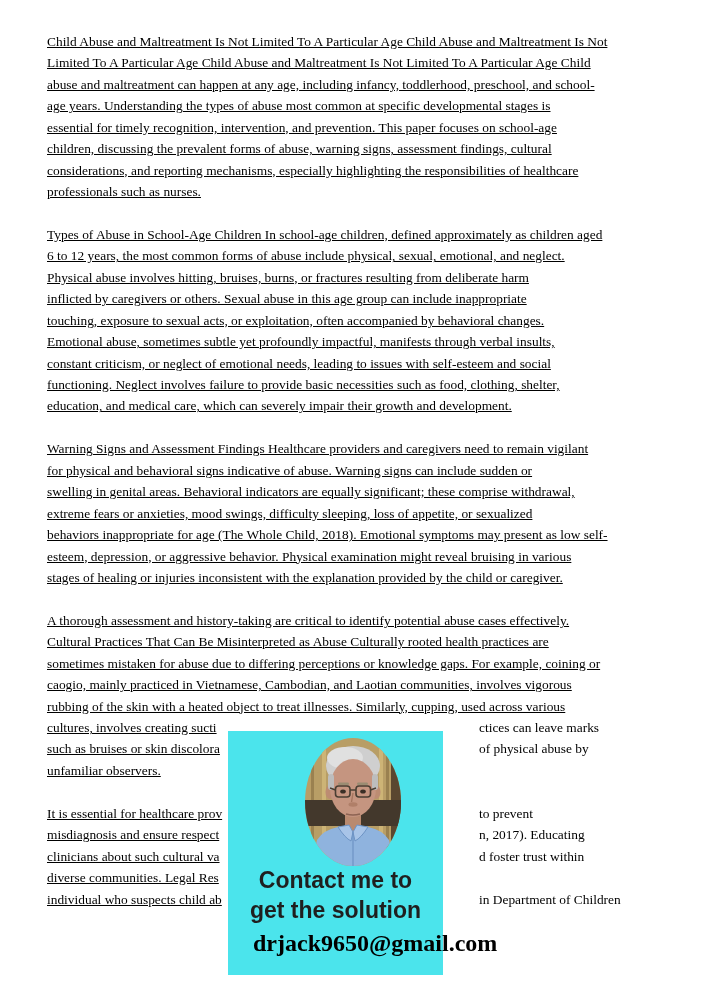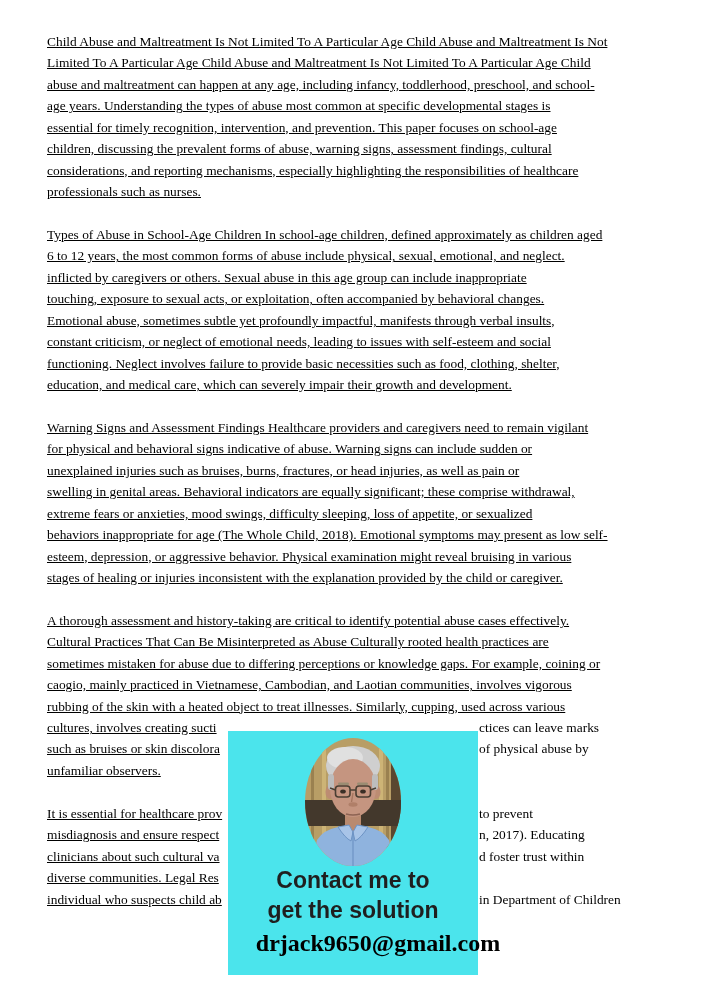--- a/index.html
+++ b/index.html
@@ -24,21 +24,21 @@
   .line.split { position: relative; }
   .line .frag-right {
     position: absolute;
     left: 432px; top: 0;
     white-space: nowrap;
   }
   
   .overlay {
     position: absolute;
     left: 228px; top: 731px;
-    width: 250px; height: 244px;
+    width: 215px; height: 244px;
     z-index: 5;
   }
   .portrait {
     position: absolute;
     left: 77px; top: 7px;
     width: 96px; height: 128px;
   }
   .overlay-heading {
     position: absolute;
     top: 134px; left: 0;
@@ -71,31 +71,31 @@
       <div class="line">abuse and maltreatment can happen at any age, including infancy, toddlerhood, preschool, and school-</div>
       <div class="line">age years. Understanding the types of abuse most common at specific developmental stages is</div>
       <div class="line">essential for timely recognition, intervention, and prevention. This paper focuses on school-age</div>
       <div class="line">children, discussing the prevalent forms of abuse, warning signs, assessment findings, cultural</div>
       <div class="line">considerations, and reporting mechanisms, especially highlighting the responsibilities of healthcare</div>
       <div class="line">professionals such as nurses.</div>
     </div>
     <div class="paragraph">
       <div class="line">Types of Abuse in School-Age Children In school-age children, defined approximately as children aged</div>
       <div class="line">6 to 12 years, the most common forms of abuse include physical, sexual, emotional, and neglect.</div>
+      <div class="line">Physical abuse involves hitting, bruises, burns, or fractures resulting from deliberate harm</div>
       <div class="line">inflicted by caregivers or others. Sexual abuse in this age group can include inappropriate</div>
       <div class="line">touching, exposure to sexual acts, or exploitation, often accompanied by behavioral changes.</div>
       <div class="line">Emotional abuse, sometimes subtle yet profoundly impactful, manifests through verbal insults,</div>
       <div class="line">constant criticism, or neglect of emotional needs, leading to issues with self-esteem and social</div>
       <div class="line">functioning. Neglect involves failure to provide basic necessities such as food, clothing, shelter,</div>
       <div class="line">education, and medical care, which can severely impair their growth and development.</div>
     </div>
     <div class="paragraph">
       <div class="line">Warning Signs and Assessment Findings Healthcare providers and caregivers need to remain vigilant</div>
       <div class="line">for physical and behavioral signs indicative of abuse. Warning signs can include sudden or</div>
-      <div class="line">unexplained injuries such as bruises, burns, fractures, or head injuries, as well as pain or</div>
       <div class="line">swelling in genital areas. Behavioral indicators are equally significant; these comprise withdrawal,</div>
       <div class="line">extreme fears or anxieties, mood swings, difficulty sleeping, loss of appetite, or sexualized</div>
       <div class="line">behaviors inappropriate for age (The Whole Child, 2018). Emotional symptoms may present as low self-</div>
       <div class="line">esteem, depression, or aggressive behavior. Physical examination might reveal bruising in various</div>
       <div class="line">stages of healing or injuries inconsistent with the explanation provided by the child or caregiver.</div>
     </div>
     <div class="paragraph">
       <div class="line">A thorough assessment and history-taking are critical to identify potential abuse cases effectively.</div>
       <div class="line">Cultural Practices That Can Be Misinterpreted as Abuse Culturally rooted health practices are</div>
       <div class="line">sometimes mistaken for abuse due to differing perceptions or knowledge gaps. For example, coining or</div>

